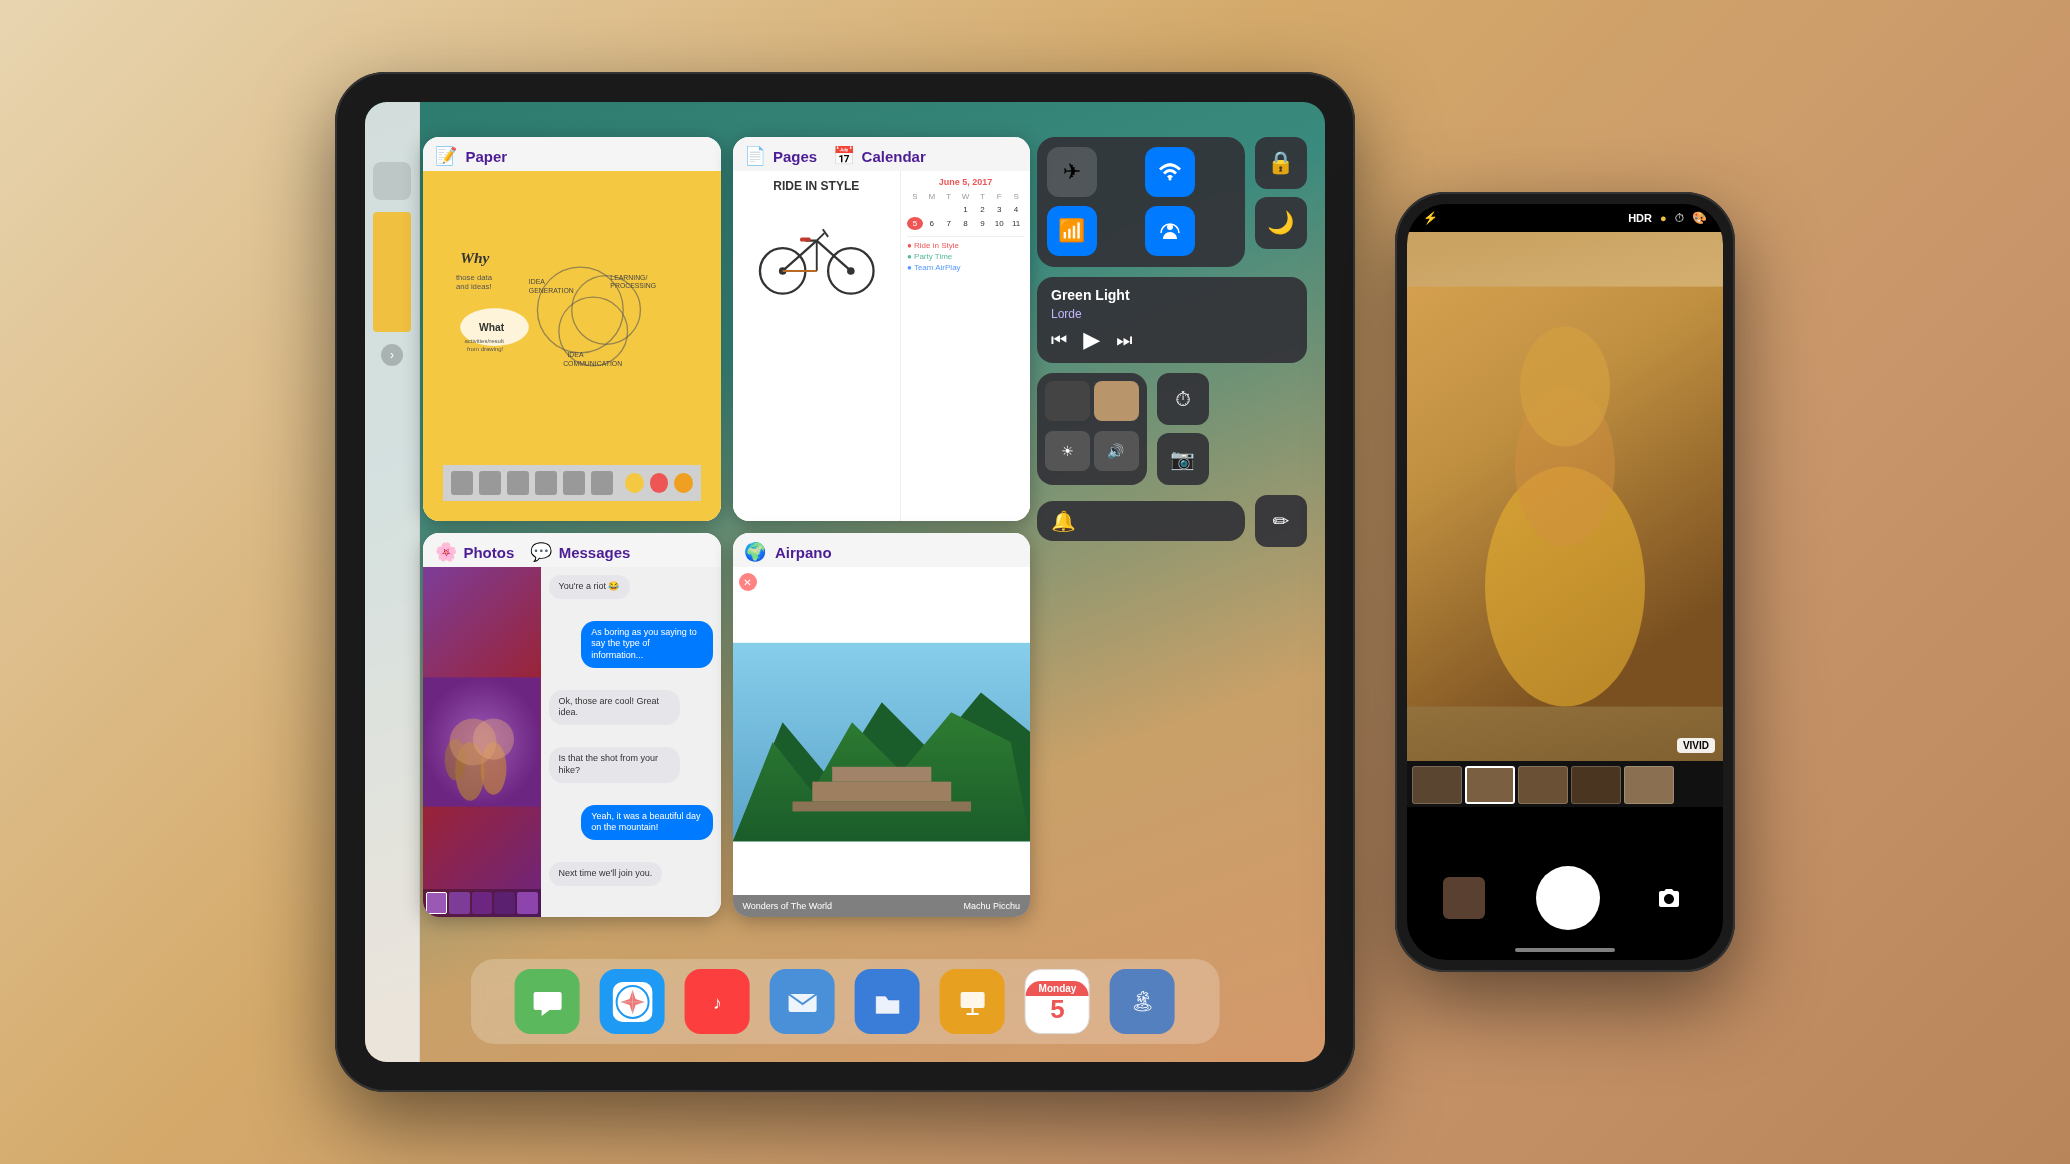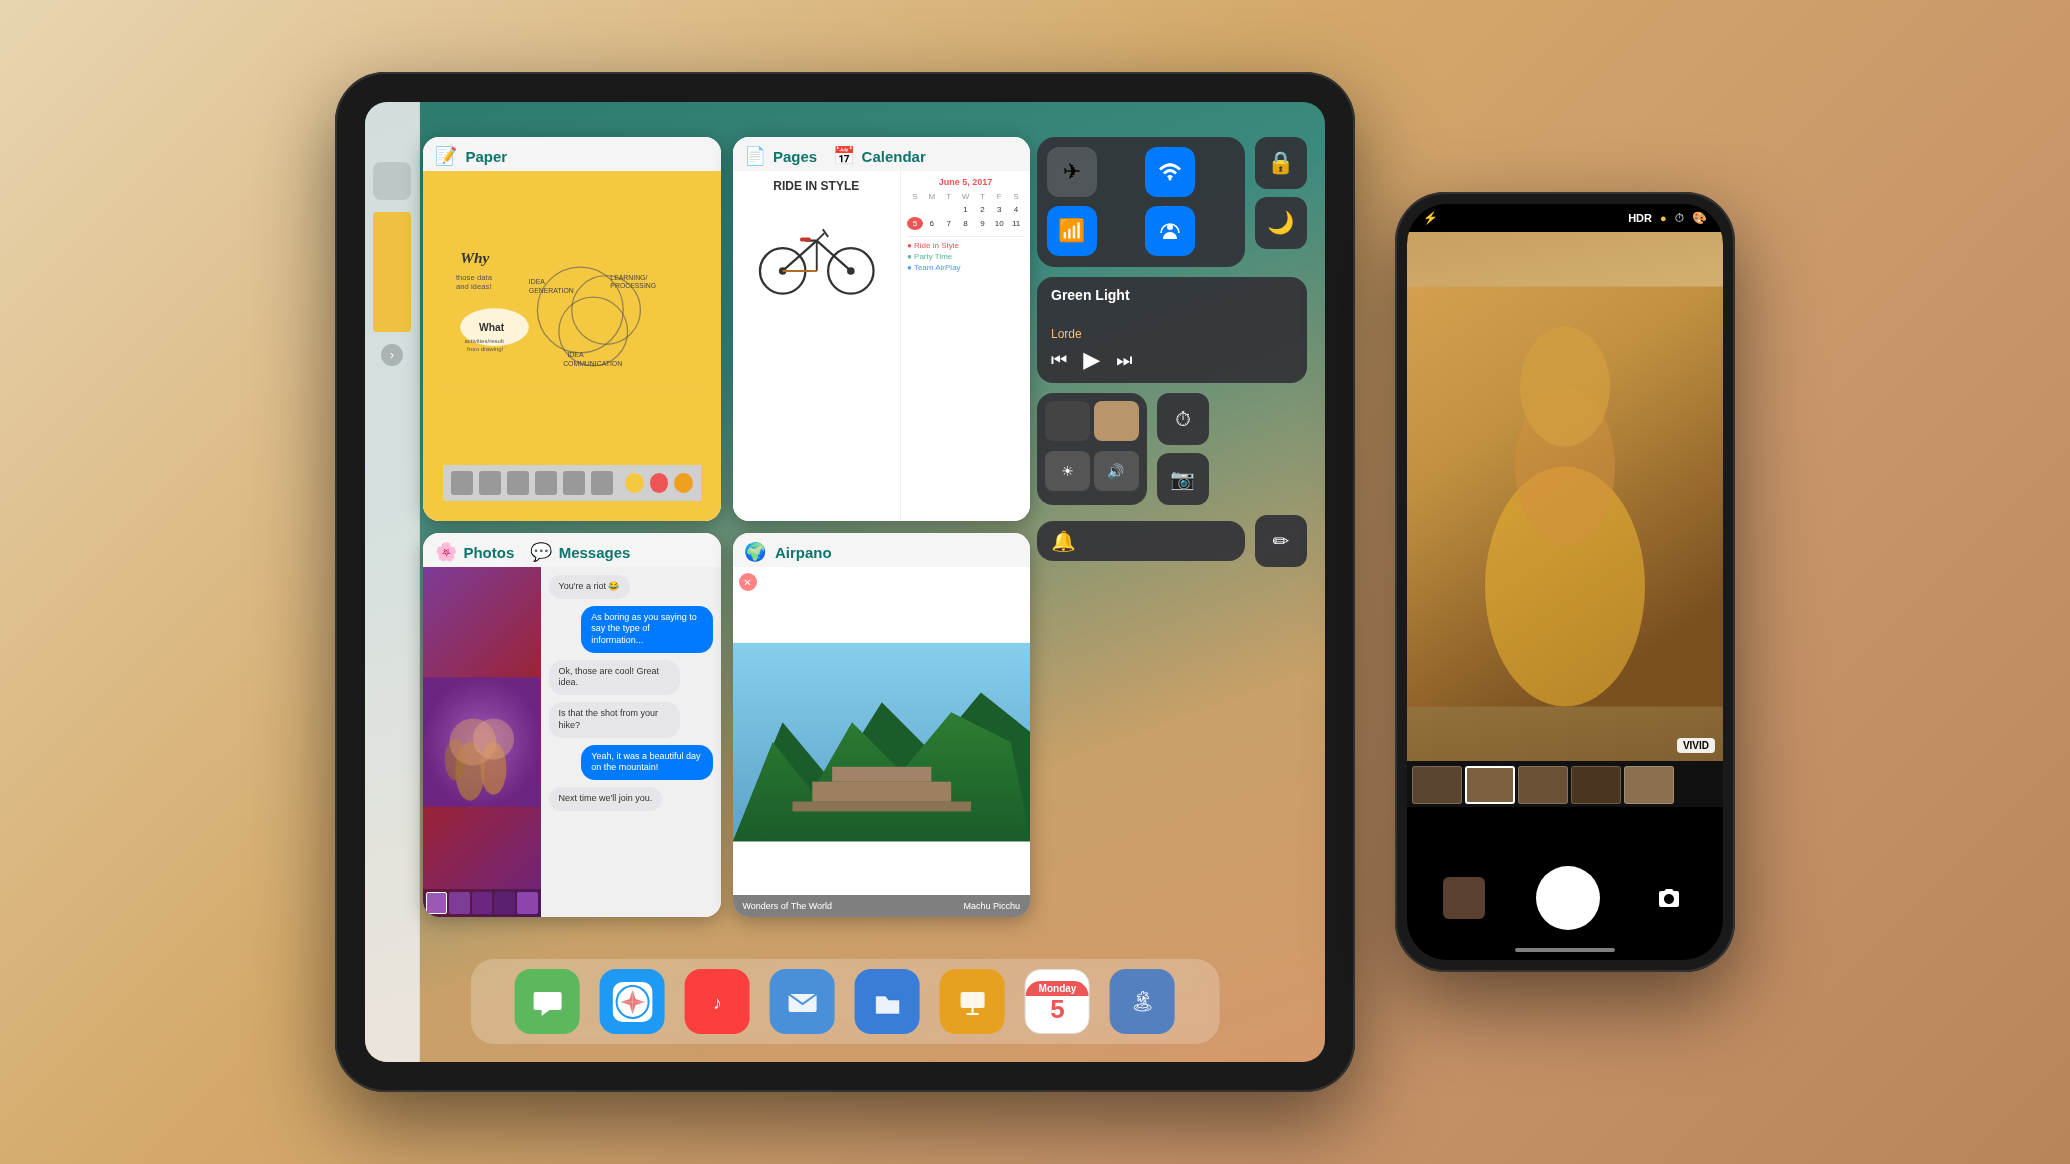--- a/index.html
+++ b/index.html
@@ -58,21 +58,21 @@
       background: #f5f5f5;
     }
 
     .app-icon-emoji {
       font-size: 18px;
     }
 
     .app-card-title {
       font-size: 15px;
       font-weight: 600;
-      color: #0f766e;
+      color: #4c1d95;
     }
 
     .app-card-body {
       flex: 1;
       overflow: hidden;
       position: relative;
       gap: 36px;
     }
 
     
@@ -499,21 +499,21 @@
               
               <div style="position:absolute;bottom:0;left:0;right:0;background:rgba(0,0,0,0.3);display:flex;gap:2px;padding:3px;">
                 <div style="width:30px;height:22px;background:#9b59b6;border-radius:2px;border:1px solid #fff;"></div>
                 <div style="width:30px;height:22px;background:#7d3c98;border-radius:2px;"></div>
                 <div style="width:30px;height:22px;background:#6c2580;border-radius:2px;"></div>
                 <div style="width:30px;height:22px;background:#5b2070;border-radius:2px;"></div>
                 <div style="width:30px;height:22px;background:#8e44ad;border-radius:2px;"></div>
               </div>
             </div>
 
-            <div style="width:180px;background:#f0f0f0;display:flex;flex-direction:column;padding:8px;gap:7px;overflow:hidden;">
+            <div style="width:180px;background:#f0f0f0;display:flex;flex-direction:column;padding:8px;gap:22px;overflow:hidden;">
               <div class="msg-bubble received" style="font-size:9px;">You're a riot 😂</div>
               <div class="msg-bubble sent" style="font-size:9px;">As boring as you saying to say the type of information...</div>
               <div class="msg-bubble received" style="font-size:9px;">Ok, those are cool! Great idea.</div>
               <div class="msg-bubble received" style="font-size:9px;">Is that the shot from your hike?</div>
               <div class="msg-bubble sent" style="font-size:9px;">Yeah, it was a beautiful day on the mountain!</div>
               <div class="msg-bubble received" style="font-size:9px;">Next time we'll join you.</div>
             </div>
           </div>
         </div>
 
@@ -581,21 +581,21 @@
           </div>
 
           <div class="cc-single-col">
             <div class="cc-single-btn" style="background:rgba(50,50,55,0.92);width:52px;height:52px;border-radius:12px;display:flex;align-items:center;justify-content:center;color:white;font-size:22px;">🔒</div>
             <div class="cc-single-btn" style="background:rgba(50,50,55,0.92);width:52px;height:52px;border-radius:12px;display:flex;align-items:center;justify-content:center;color:white;font-size:22px;">🌙</div>
           </div>
         </div>
 
         <div style="background:rgba(50,50,55,0.92);border-radius:16px;padding:10px 14px;display:flex;flex-direction:column;gap:4px;">
           <div style="color:#fff;font-size:14px;font-weight:600;">Green Light</div>
-          <div style="color:#fdba74;font-size:12px;margin-top:20px;">Lorde</div>
+          <div style="color:#c4b5fd;font-size:12px;">Lorde</div>
           <div style="display:flex;gap:16px;align-items:center;margin-top:2px;">
             <span style="color:#fff;font-size:18px;cursor:pointer;">⏮</span>
             <span style="color:#fff;font-size:22px;cursor:pointer;">▶</span>
             <span style="color:#fff;font-size:18px;cursor:pointer;">⏭</span>
           </div>
         </div>
 
         <div style="display:flex;gap:10px;">
 
           <div style="background:rgba(50,50,55,0.92);border-radius:16px;padding:8px;display:grid;grid-template-columns:1fr 1fr;gap:4px;width:110px;">

